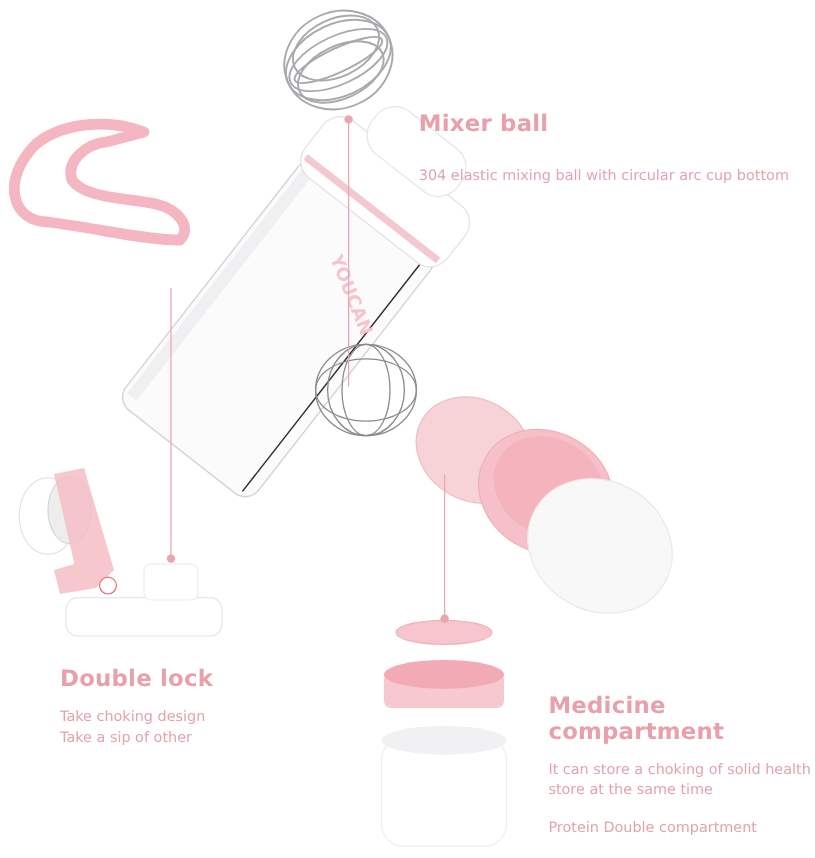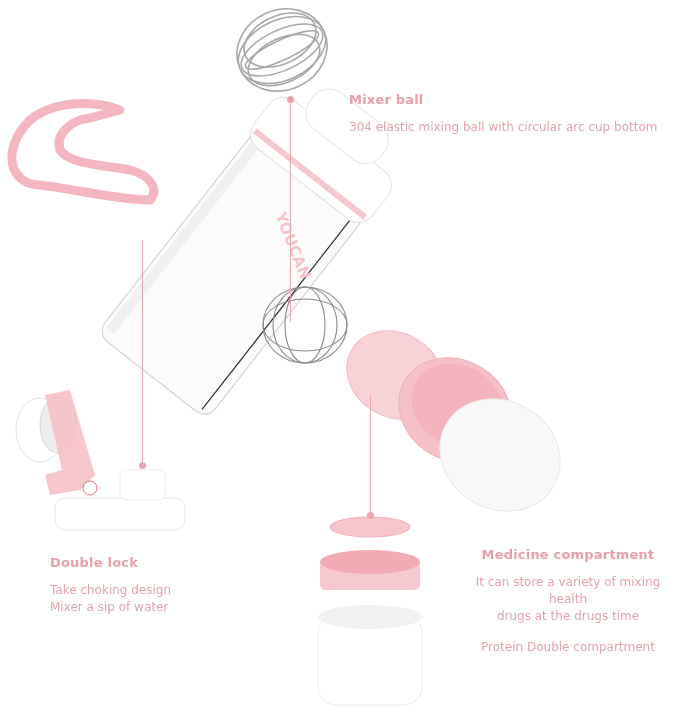--- a/index.html
+++ b/index.html
@@ -1,18 +1,18 @@
 <!DOCTYPE html>
 <html><head>
 <meta charset="utf-8">
 <style>
   html, body { margin:0; padding:0; background:#ffffff; }
   body { width:679px; height:715px; position:relative; overflow:hidden; font-family:"DejaVu Sans", sans-serif; }
   .abs { position:absolute; }
-  .heading { color:#e8a0ab; font-weight:bold; font-size:13px; letter-spacing:0.2px; }
+  .heading { color:#e8a0ab; font-weight:bold; font-size:19px; letter-spacing:0.2px; }
   .desc { color:#e3a3ad; font-size:12px; line-height:17px; }
   .leader { position:absolute; width:1px; background:#e9a5b0; }
   .dot { position:absolute; width:7px; height:7px; border-radius:50%; background:#e9a5b0; }
   svg { position:absolute; overflow:visible; }
 </style>
 </head>
 <body>
 
 <div class="abs" style="left:0;top:0;width:679px;height:715px;">
 
@@ -86,33 +86,33 @@
 <div class="dot" style="left:287px;top:96px;"></div>
 
 <div class="leader" style="left:142px;top:240px;height:225px;"></div>
 <div class="dot" style="left:139px;top:462px;"></div>
 
 <div class="leader" style="left:370px;top:395px;height:120px;"></div>
 <div class="dot" style="left:367px;top:512px;"></div>
 
 <div class="abs" style="left:349px;top:92px;width:330px;">
   <div class="heading">Mixer ball</div>
-  <div class="desc" style="margin-top:12px;">
+  <div class="desc" style="margin-top:24px;">
     <div>304 elastic mixing ball with circular arc cup bottom</div>
   </div>
 </div>
 
 <div class="abs" style="left:50px;top:555px;width:200px;">
   <div class="heading">Double lock</div>
   <div class="desc" style="margin-top:12px;">
     <div>Take choking design</div>
-    <div>Mixer a sip of water</div>
+    <div>Take a sip of other</div>
   </div>
 </div>
 
-<div class="abs" style="left:457px;top:547px;width:222px;text-align:center;">
+<div class="abs" style="left:457px;top:577px;width:222px;">
   <div class="heading">Medicine compartment</div>
   <div class="desc" style="margin-top:12px;">
-    <div>It can store a variety of mixing health</div>
-    <div>drugs at the drugs time</div>
+    <div>It can store a choking of solid health</div>
+    <div>store at the same time</div>
   </div>
   <div class="desc" style="margin-top:14px;">Protein Double compartment</div>
 </div>
 
 </body></html>

